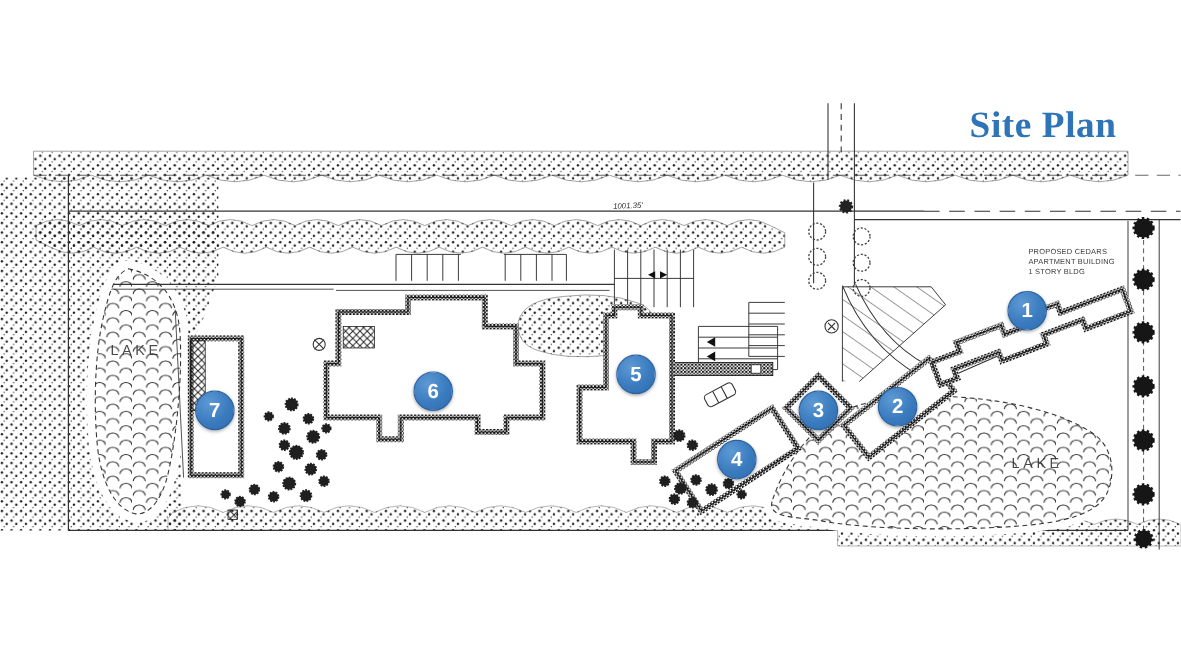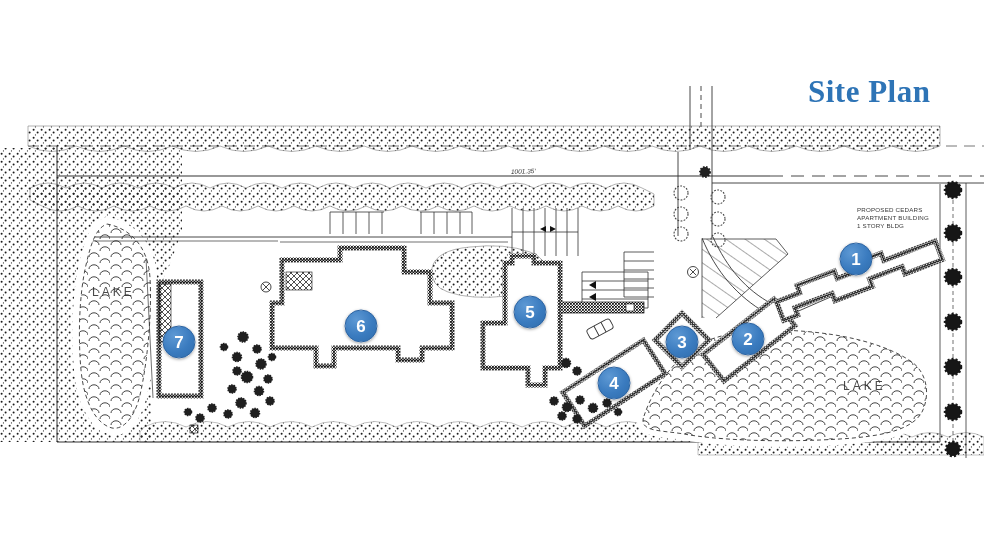--- a/index.html
+++ b/index.html
@@ -1,19 +1,19 @@
 <!DOCTYPE html>
 <html><head>
 <meta charset="utf-8">
 <style>
   html,body{margin:0;padding:0;background:#fff;}
   .stage{position:relative;width:984px;height:554px;background:#ffffff;overflow:hidden;
          font-family:"Liberation Sans",sans-serif;}
   .plan-svg{position:absolute;left:0;top:0;}
-  .page-title{position:absolute;left:808px;top:74px;width:170px;
+  .page-title{position:absolute;left:808px;top:86px;width:170px;
               font-family:"Liberation Serif",serif;font-size:31px;font-weight:600;
               color:#2e74b6;letter-spacing:0.5px;}
   .marker{position:absolute;width:31px;height:31px;border-radius:50%;
           transform:translate(-50%,-50%);
           background:radial-gradient(circle at 35% 30%, #5e99d4 0%, #3a7bbf 55%, #2f6cab 100%);
           border:1px solid #2b62a0;color:#ffffff;font-size:17px;font-weight:bold;
           display:flex;align-items:center;justify-content:center;
           box-shadow:0 1px 3px rgba(0,0,0,0.35);cursor:pointer;user-select:none;}
   svg text{font-family:"Liberation Sans",sans-serif;fill:#2b2b2b;}
   .lake-label{font-size:12px;letter-spacing:3px;opacity:.85;}

